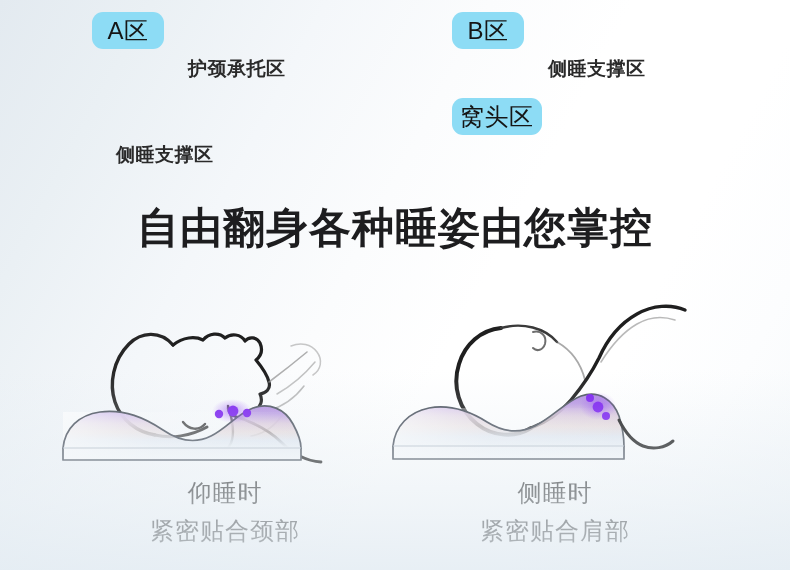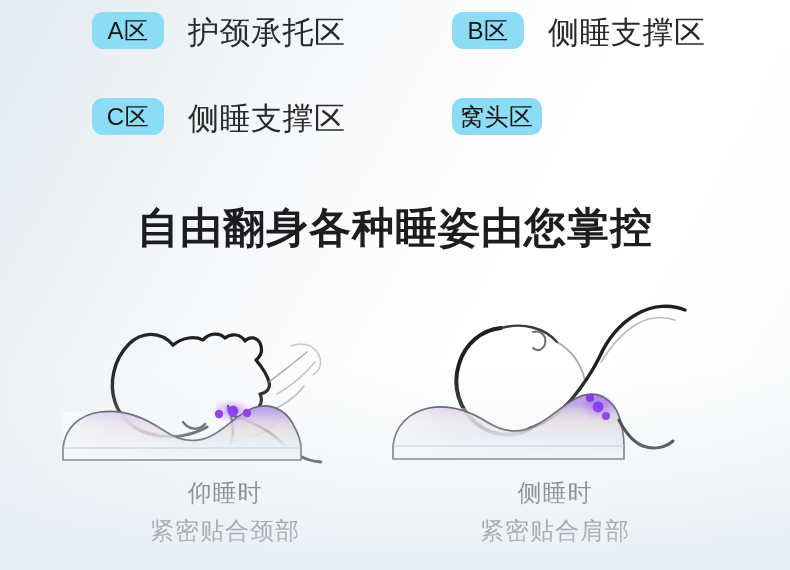--- a/index.html
+++ b/index.html
@@ -79,25 +79,26 @@
     font-size: 24px;
     line-height: 1;
     font-weight: 500;
     letter-spacing: 0.5px;
     white-space: nowrap;
   }
   .zone-badge.wide { min-width: 86px; padding: 12px 8px; }
 
   .zone-desc {
     margin-left: 24px;
-    font-size: 31px;
+    font-size: 19px;
     color: #2a2a2a;
     white-space: nowrap;
     letter-spacing: 0.5px;
-    font-weight: 400;
+    font-weight: 700;
+    margin-top: 44px;
   }
 
   
   .headline {
     position: absolute;
     left: 0;
     top: 203px;
     width: 790px;
     text-align: center;
     font-size: 42px;
@@ -160,21 +161,20 @@
         <span class="zone-desc">护颈承托区</span>
       </div>
       <div class="zone-item col-1">
         <span class="zone-badge">B区</span>
         <span class="zone-desc">侧睡支撑区</span>
       </div>
     </div>
 
     <div class="zone-row row-1">
       <div class="zone-item col-0">
-        <span class="zone-badge">C区</span>
         <span class="zone-desc">侧睡支撑区</span>
       </div>
       <div class="zone-item col-1">
         <span class="zone-badge wide">窝头区</span>
       </div>
     </div>
 
   </div>
 
   <div class="headline">自由翻身各种睡姿由您掌控</div>

